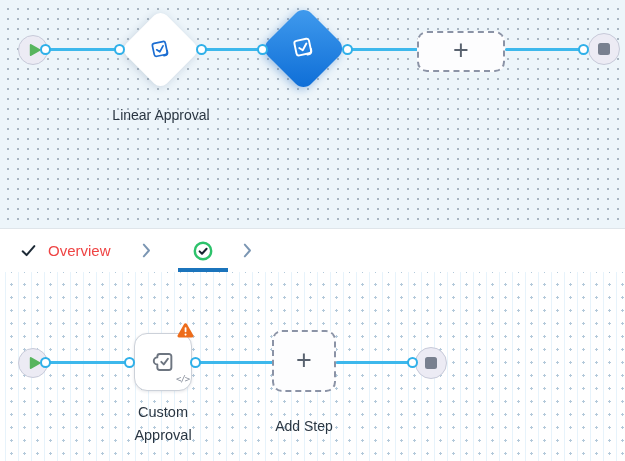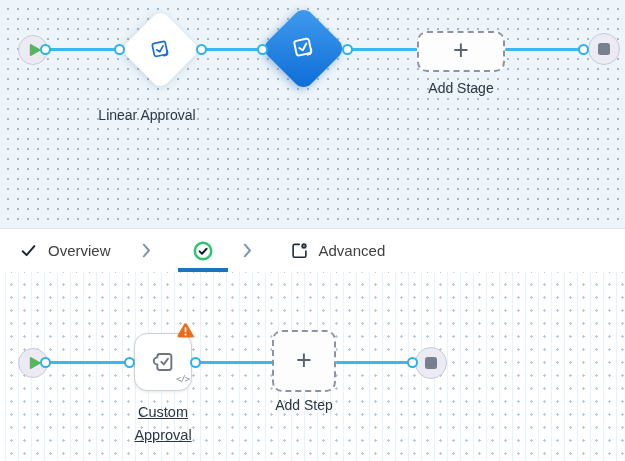--- a/index.html
+++ b/index.html
@@ -54,21 +54,21 @@
   .code-glyph { position:absolute; left:176px; top:102px; font-size:9px; letter-spacing:-1px;
                 color:#8a919d; z-index:5; font-family:"DejaVu Sans Mono", monospace; }
 
   .node-label { position:absolute; text-align:center; font-size:14px; line-height:19px;
                 color:#2a3642; z-index:2; }
 
   
   .tabbar { position:absolute; left:0; top:228px; width:625px; height:44px; background:#fff;
             border-top:1px solid #dfe5ea; display:flex; align-items:stretch; padding:0 0 0 20px; z-index:6; }
   .tab { display:flex; align-items:center; gap:11px; height:100%; position:relative;
-         font-size:15px; color:#404040; cursor:default; }
+         font-size:15px; color:#ef4444; cursor:default; }
   .tab .tlabel { white-space:nowrap; }
   .tab.active { font-weight:700; padding:0 15px; }
   .tab.active::after { content:""; position:absolute; left:0; right:0; bottom:0; height:4px;
                        background:#1b74bc; }
   .chev { display:flex; align-items:center; }
   .chev1 { margin-left:31px; margin-right:27px; }
   .chev2 { margin-left:15px; margin-right:39px; }
 </style>
 </head>
 <body>
@@ -122,22 +122,21 @@
       <span class="stop-square"></span>
     </div>
 
     <div class="port" style="left:40px; top:44px;"></div>
     <div class="port" style="left:114px; top:44px;"></div>
     <div class="port" style="left:196px; top:44px;"></div>
     <div class="port" style="left:257px; top:44px;"></div>
     <div class="port" style="left:342px; top:44px;"></div>
     <div class="port" style="left:578px; top:44px;"></div>
 
-    <div class="node-label" style="left:87px; top:106px; width:120px;">Linear Approval</div>
-    <div class="node-label" style="left:416px; top:79px; width:90px;">Add Stage</div>
+    <div class="node-label" style="left:101px; top:106px; width:120px;">Linear Approval</div>
   </div>
 
   <div class="tabbar">
     <div class="tab">
       <span style="display:flex;">
         <svg width="17" height="17" viewBox="0 0 16 16">
             <polyline points="2.5 8.8 6.2 12.3 13.5 3.9" fill="none" stroke="#1d2a36" stroke-width="1.9" stroke-linecap="round" stroke-linejoin="round"></polyline>
           </svg>
       </span>
       <span class="tlabel">Overview</span>
@@ -157,32 +156,20 @@
           </svg>
       </span>
     </div>
 
     <span class="chev chev2">
       <svg width="9" height="15" viewBox="0 0 8 14">
           <polyline points="1.5 1.5 6.3 7 1.5 12.5" fill="none" stroke="#7b96b3" stroke-width="1.8" stroke-linecap="round" stroke-linejoin="round"></polyline>
         </svg>
     </span>
 
-    <div class="tab">
-      <span style="display:flex;">
-        <svg width="17" height="17" viewBox="0 0 16 16" fill="none" stroke="#1d2a36" stroke-width="1.5" stroke-linecap="round">
-          <path d="M14 8.6 V13 a1.3 1.3 0 0 1 -1.3 1.3 H3.3 A1.3 1.3 0 0 1 2 13 V3.5 A1.3 1.3 0 0 1 3.3 2.2 H7.8"></path>
-          <g stroke-width="1.2">
-            <circle cx="12.2" cy="3.8" r="1.3"></circle>
-            <path d="M12.2 1.4 v0.7 M12.2 5.5 v0.7 M9.8 3.8 h0.7 M13.9 3.8 h0.7 M10.5 2.1 l0.5 0.5 M13.4 5 l0.5 0.5 M13.9 2.1 l-0.5 0.5 M11 5 l-0.5 0.5"></path>
-          </g>
-        </svg>
-      </span>
-      <span class="tlabel">Advanced</span>
-    </div>
   </div>
 
   <div class="canvas canvas-bottom">
 
     <div class="edge" style="left:46px; top:89px; width:80px;"></div>
     <div class="edge" style="left:196px; top:89px; width:78px;"></div>
     <div class="edge" style="left:336px; top:89px; width:78px;"></div>
 
     <div class="terminal start" style="left:18px; top:76px;">
       <span style="display:flex; margin-left:3px;">
@@ -216,17 +203,17 @@
 
     <div class="terminal end" style="left:415px; top:75px;">
       <span class="stop-square"></span>
     </div>
 
     <div class="port" style="left:40px; top:85px;"></div>
     <div class="port" style="left:124px; top:85px;"></div>
     <div class="port" style="left:190px; top:85px;"></div>
     <div class="port" style="left:407px; top:85px;"></div>
 
-    <div class="node-label" style="left:129px; top:129px; width:68px; font-size:14.5px; line-height:23px;text-decoration:underline;">Custom Approval</div>
-    <div class="node-label" style="left:262px; top:124px; width:84px;">Add Step</div>
+    <div class="node-label" style="left:129px; top:129px; width:68px; font-size:14.5px; line-height:23px;">Custom Approval</div>
+    <div class="node-label" style="left:262px; top:145px; width:84px;">Add Step</div>
   </div>
 
 </div>
 
 </body></html>

